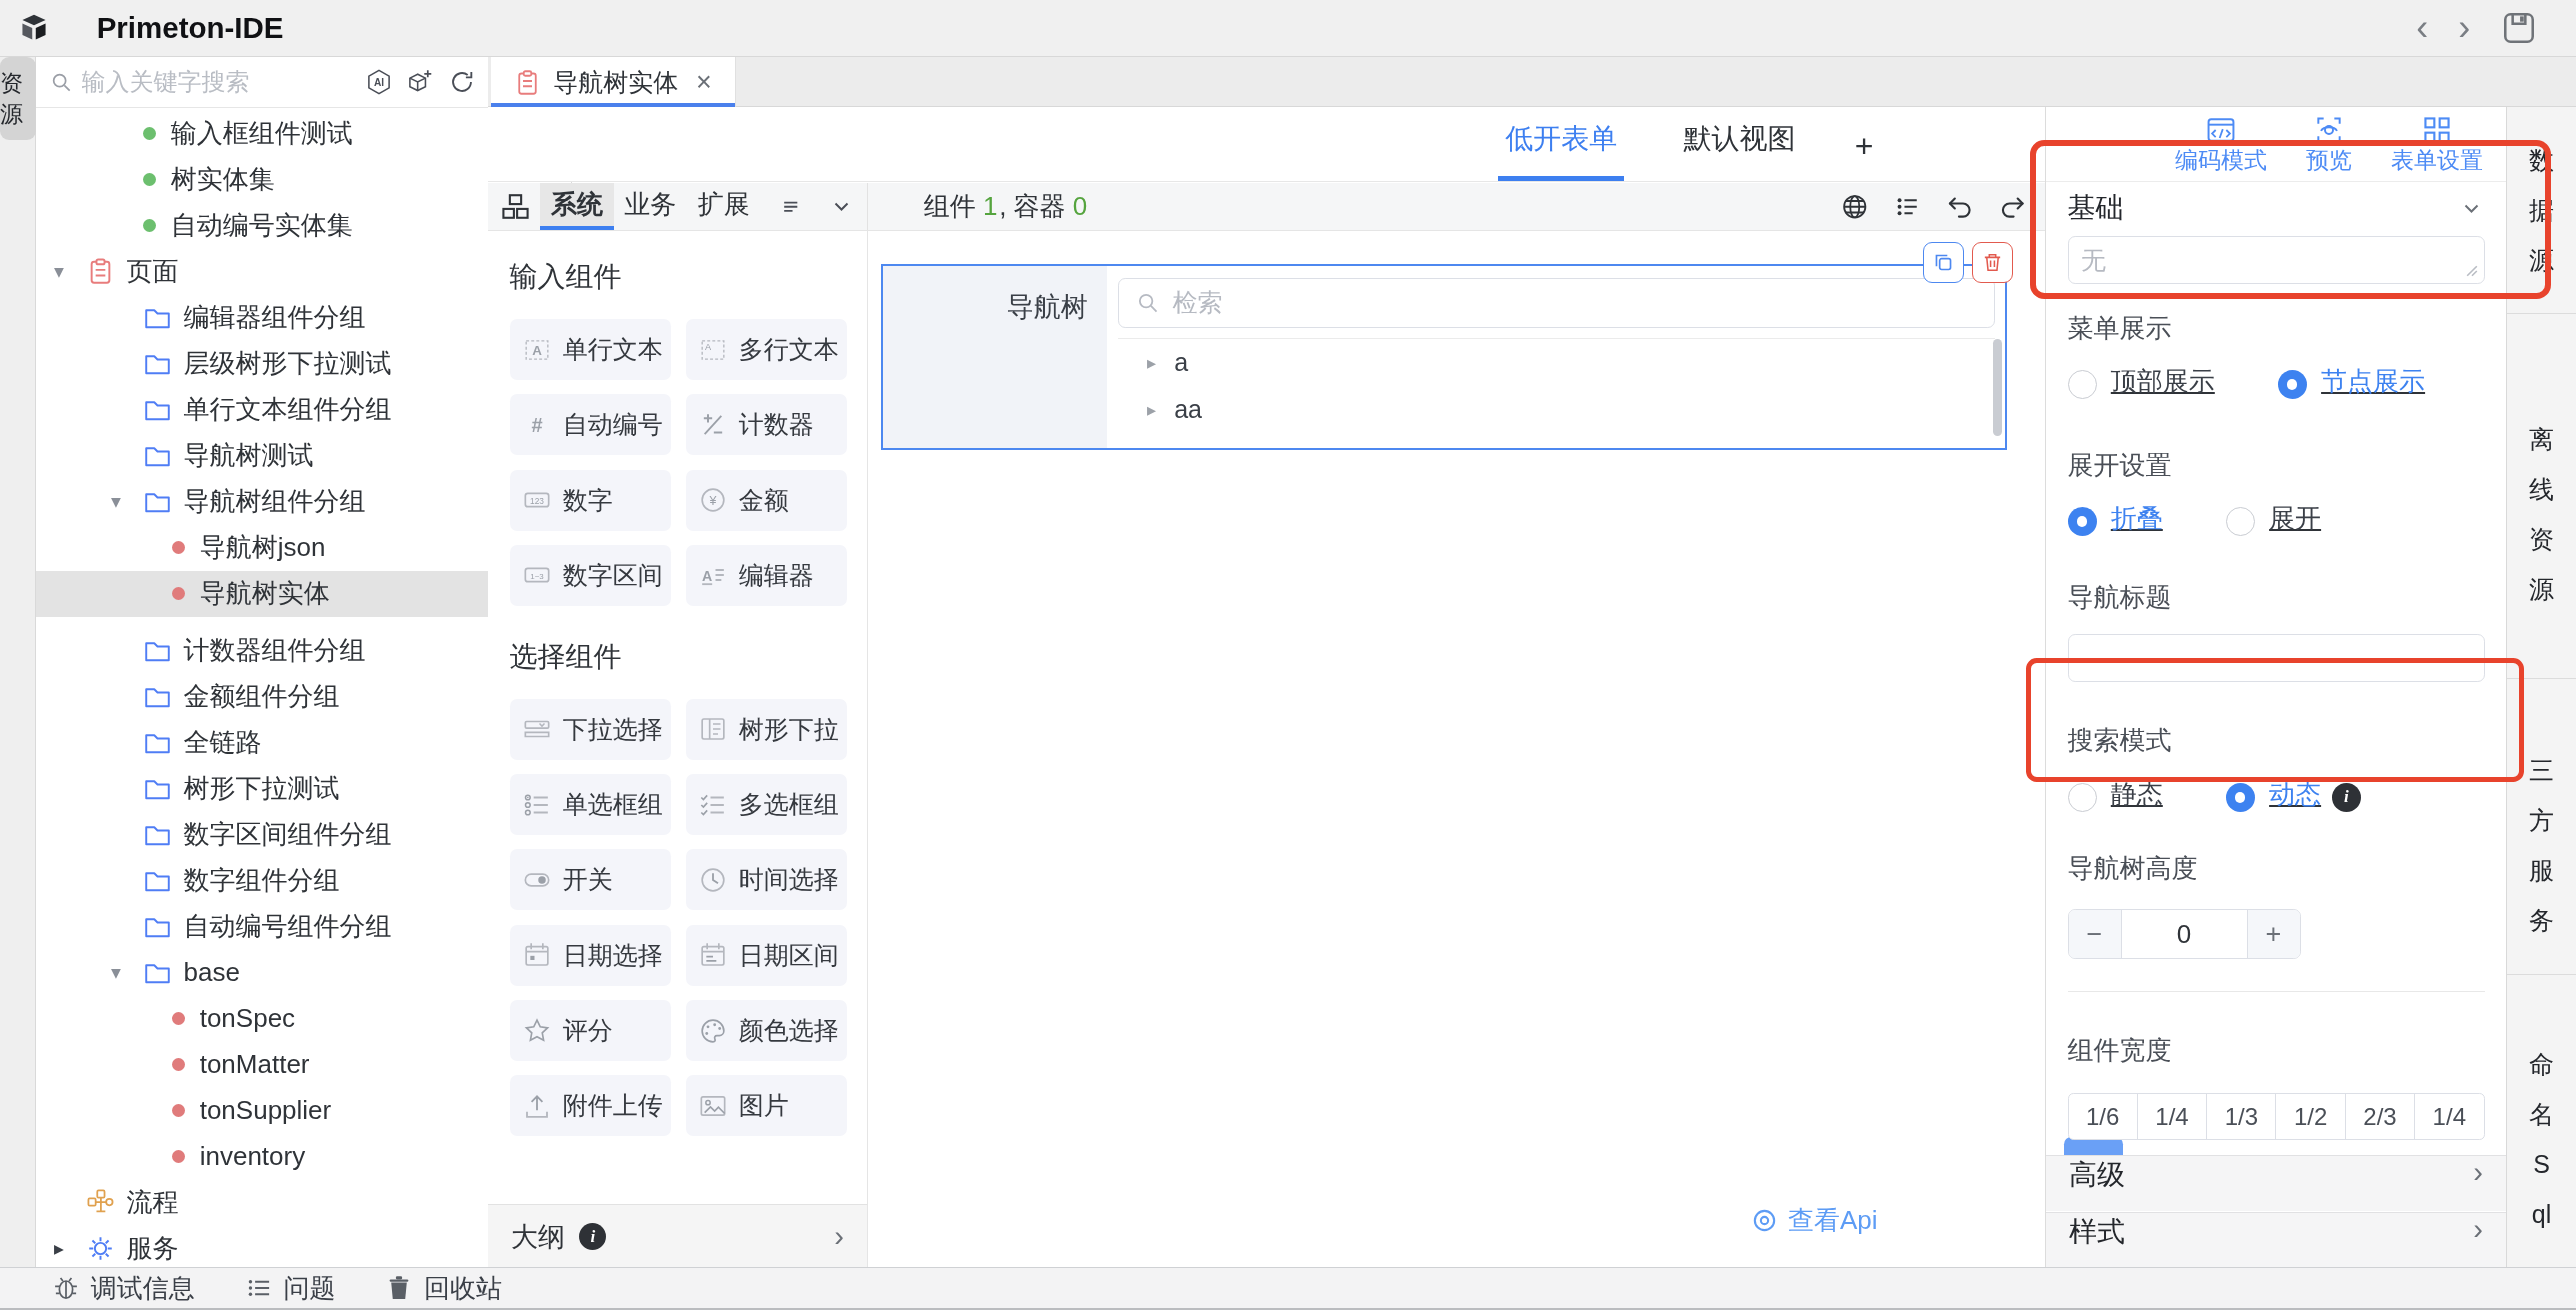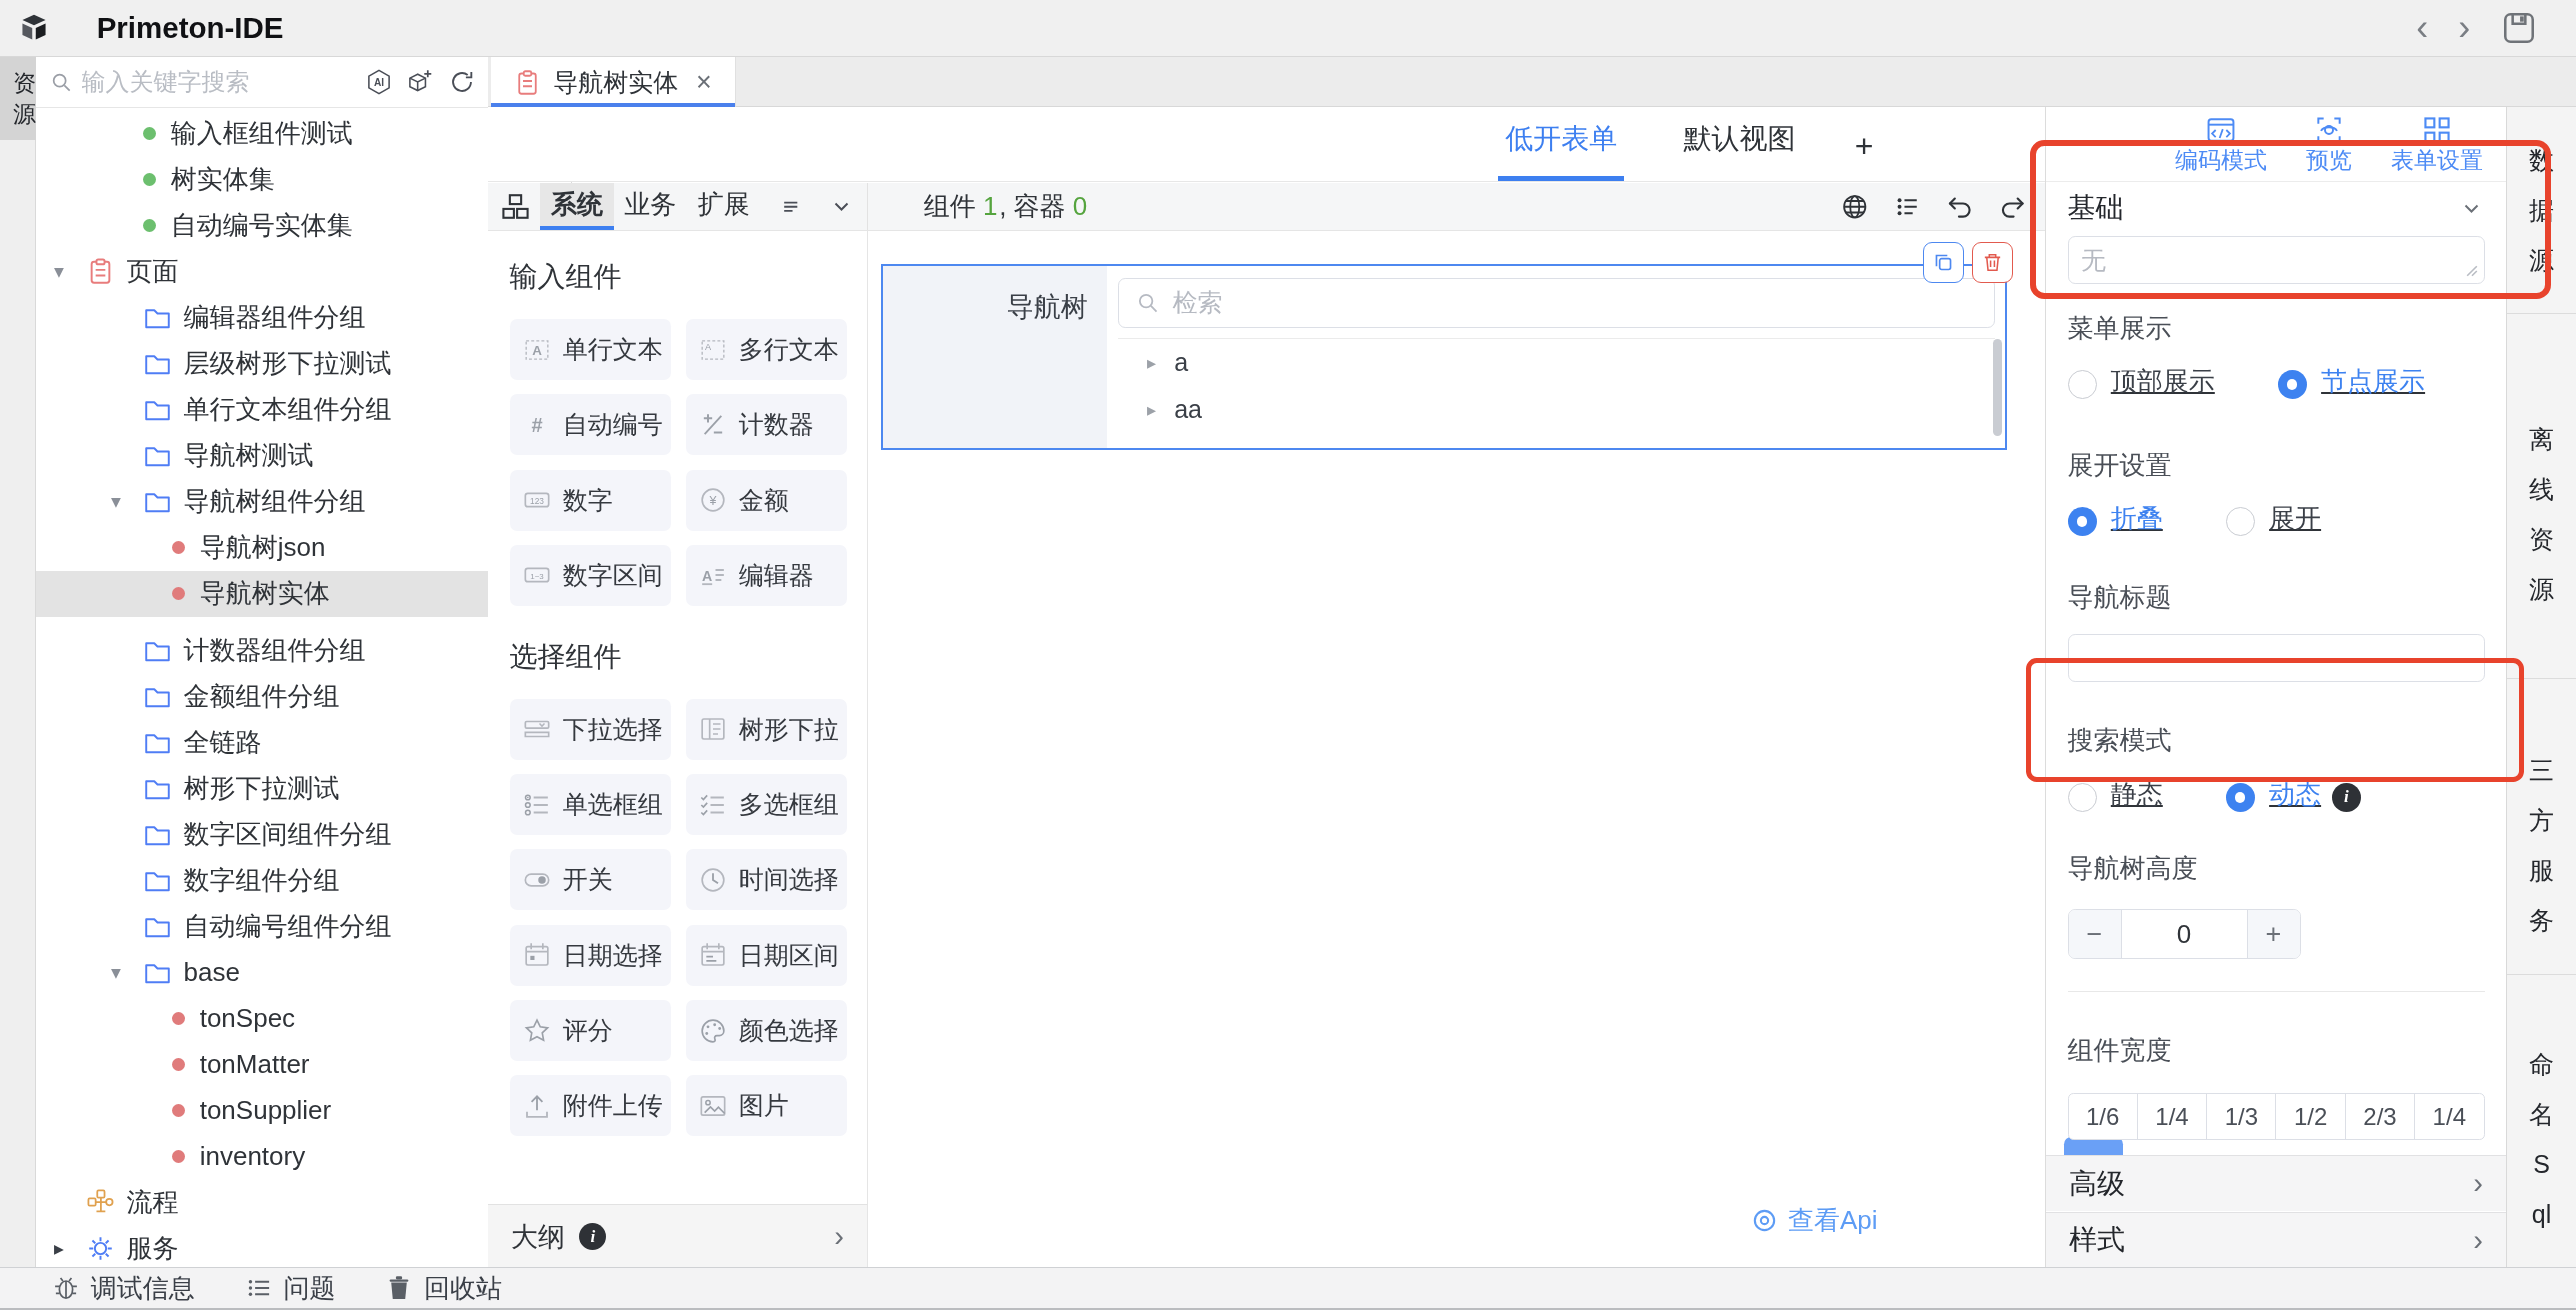--- a/index.html
+++ b/index.html
@@ -11,21 +11,21 @@
   .icon svg { display:block; }
 
   
   #titlebar { left:0; top:0; width:2576px; height:57px; background:#f0f0f0; border-bottom:0.9px solid #d8d8d8; display:flex; align-items:center; padding:0 18px; }
   #titlebar .app-title { font-size:29.5px; font-weight:bold; color:#101114; margin-left:10.7px; }
   #titlebar .tb-right { margin-left:auto; display:flex; align-items:center; gap:30px; padding-right:19.7px; }
   .nav-arrow { font-size:36px; color:#7a7e84; line-height:1; }
 
   
   #left-strip { left:0; top:57px; width:36px; height:1210px; background:#efefef; border-right:0.9px solid #d9d9d9; }
-  #left-strip .strip-tab { background:#d4d4d4; width:36px; padding:10.7px 0; text-align:right; font-size:23px; color:#24272c; line-height:1.35; word-break:break-all; }
+  #left-strip .strip-tab { background:#d4d4d4; width:36px; padding:10.7px 0; text-align:left; font-size:23px; color:#24272c; line-height:1.35; word-break:break-all;border-radius:9px; }
 
   
   #explorer { left:36px; top:57px; width:536px; height:1210px; background:#fff; border-right:0.9px solid #d9d9d9; }
   .search-row { height:51px; border-bottom:0.9px solid #e6e6e6; display:flex; align-items:center; padding:0 12.5px; gap:9px; }
   .search-row .ph { color:#b9bdc4; font-size:24px; flex:1; white-space:nowrap; overflow:hidden; }
   #tree { position:absolute; left:0; top:52px; right:0; bottom:0; overflow:hidden; padding-top:1.8px; }
   .tree-row { height:46px; display:flex; align-items:center; font-size:26px; color:#2f3338; white-space:nowrap; }
   .tree-row.selected { background:#e3e3e3; }
   .tree-row .caret { width:32px; font-size:19.7px; color:#8a8f98; flex:0 0 32px; }
   .dot { width:13.4px; height:13.4px; border-radius:50%; margin-right:14.3px; flex:0 0 13.4px; }
@@ -100,21 +100,21 @@
   .radio-opt .info-dot { margin-left:10.7px; width:29px; height:29px; }
   .text-input { margin:19.7px 21.5px 0; height:48px; border:1.8px solid #dcdfe6; border-radius:7.2px; background:#fff; }
   .stepper { margin:23px 21.5px 0; width:233px; height:50px; display:flex; border:0.9px solid #dcdfe6; border-radius:7.2px; overflow:hidden; }
   .stepper .sbtn { width:52px; background:#f5f7fa; display:flex; align-items:center; justify-content:center; color:#6b7077; font-size:27px; }
   .stepper .sval { flex:1; background:#fff; border-left:0.9px solid #dcdfe6; border-right:0.9px solid #dcdfe6; display:flex; align-items:center; justify-content:center; font-size:26px; color:#2f3338; }
   .divider { margin:32px 21.5px 0; border-top:0.9px solid #e8e8e8; }
   .widthseg { margin:25px 21.5px 0; display:flex; height:47px; border:0.9px solid #dcdfe6; border-radius:5.4px; background:#fff; position:relative; z-index:1; }
   .wcell { flex:1; display:flex; align-items:center; justify-content:center; font-size:24px; color:#4a4f57; border-right:0.9px solid #dcdfe6; }
   .wcell:last-child { border-right:none; }
   .wsel { margin:-3.6px 0 0 18px; width:59px; height:54px; background:#6aa0f6; border-radius:7.2px; color:#fff; font-size:25px; display:flex; align-items:center; justify-content:center; position:relative; z-index:0; padding-top:3.6px; }
-  .collapse-row { position:absolute; left:0; right:0; height:56px; background:#f5f5f6; border-top:0.9px solid #e1e1e3; display:flex; align-items:center; justify-content:space-between; padding:0 23px; font-size:28px; color:#24272c; }
+  .collapse-row { position:absolute; left:0; right:0; height:56px; background:#f5f5f6; border-top:0.9px solid #e1e1e3; display:flex; align-items:flex-start; justify-content:space-between; padding:0 23px; font-size:28px; color:#24272c; }
   .collapse-row.adv { top:1048px; }
   .collapse-row.sty { top:1105px; border-bottom:0.9px solid #d9d9d9; }
 
   
   #right-strip { left:2506px; top:107px; width:70px; height:1160px; background:#f4f4f4; border-left:0.9px solid #d9d9d9; display:flex; flex-direction:column; }
   .rtab { border-bottom:0.9px solid #dcdcdc; display:flex; align-items:center; justify-content:center; text-align:center; font-size:25px; color:#24272c; line-height:2.0; word-break:break-all; padding:0 21.5px; }
   .rtab:last-child { border-bottom:none; }
 
   
   #statusbar { left:0; top:1267px; width:2576px; height:43px; background:#f3f3f4; border-top:0.9px solid #cfd1d4; border-bottom:2.7px solid #babcbf; display:flex; align-items:center; gap:50px; padding-left:52px; }

